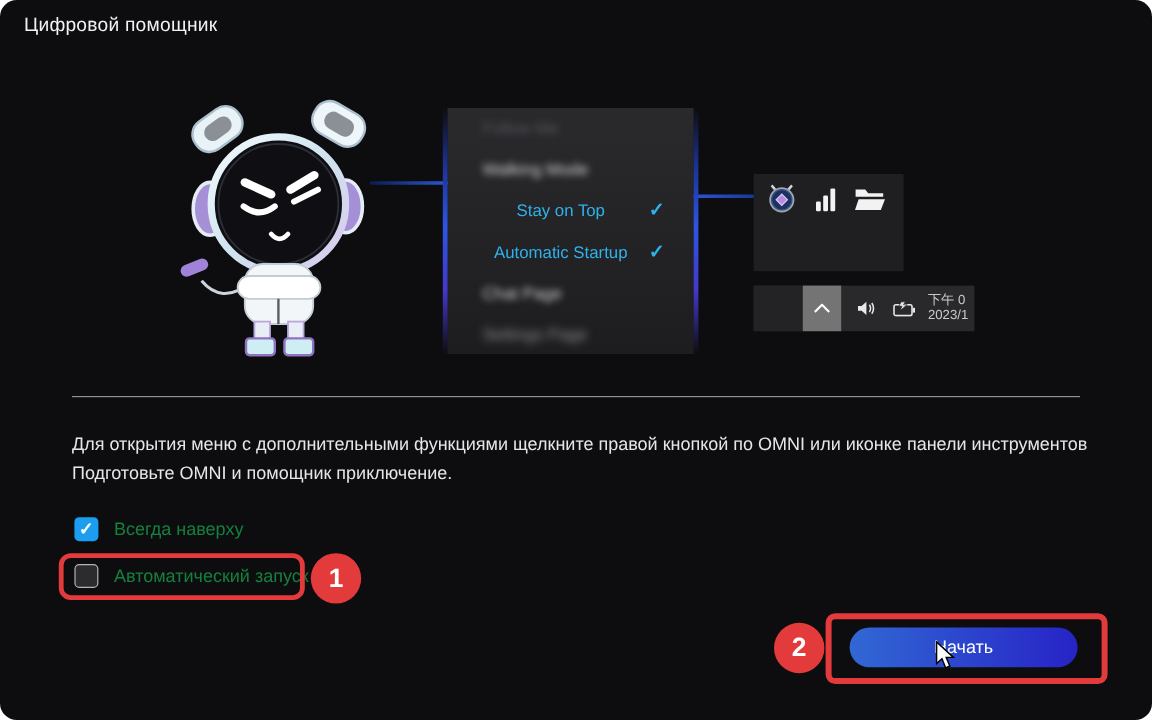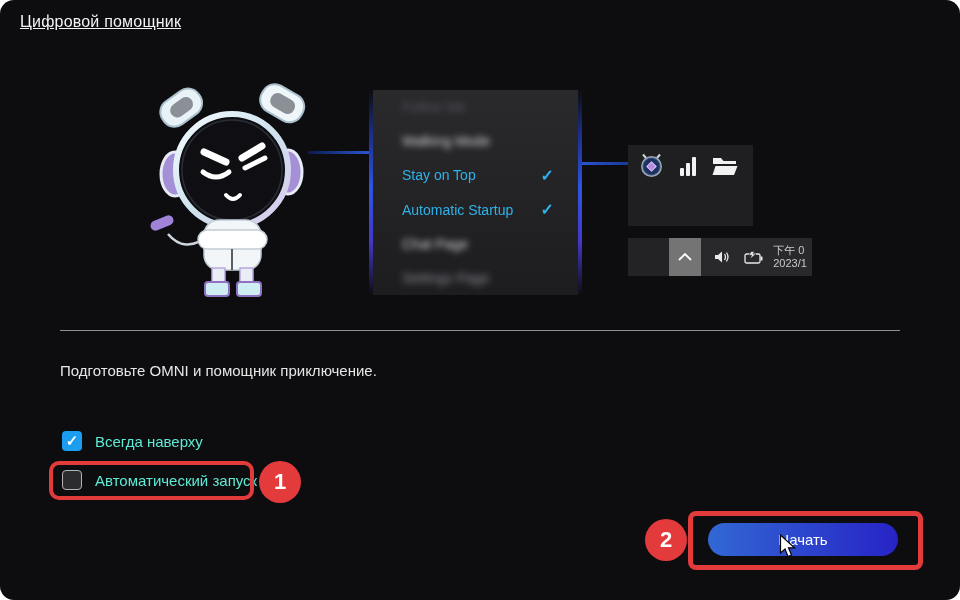--- a/index.html
+++ b/index.html
@@ -1,36 +1,36 @@
 <!DOCTYPE html>
 <html><head>
 <meta charset="utf-8">
 <style>
   html,body{margin:0;padding:0;background:#ffffff;font-family:"Liberation Sans",sans-serif;}
   .window{position:relative;width:960px;height:600px;background:#0d0d10;border-radius:14px;overflow:hidden;}
-  .title{position:absolute;left:20px;top:13px;font-size:16px;color:#f2f2f2;letter-spacing:.2px;text-decoration:underline;}
+  .title{position:absolute;left:20px;top:13px;font-size:16px;color:#f2f2f2;letter-spacing:.2px;}
 
   
   .mascot{position:absolute;left:148px;top:82px;}
   .connector{position:absolute;height:3px;border-radius:2px;}
   .connector.c1{left:308px;top:151px;width:66px;background:linear-gradient(90deg,#0d1c4e,#2b59d8);}
   .connector.c2{left:577px;top:162px;width:52px;background:linear-gradient(90deg,#2c55d8,#173a96);}
 
   .ctx-menu{position:absolute;left:373px;top:90px;width:205px;height:205px;
     background:linear-gradient(180deg,#2a2a2d,#1d1d20);}
   .ctx-menu::before,.ctx-menu::after{content:"";position:absolute;top:0;bottom:0;width:4px;
     background:linear-gradient(180deg,rgba(10,20,60,0) 0%,#1c2f8a 22%,#2e55e0 48%,#4338c8 74%,rgba(30,20,90,0) 100%);}
   .ctx-menu::before{left:-4px;}
   .ctx-menu::after{right:-4px;}
   .menu-item{height:34.2px;display:flex;align-items:center;padding:0 24px 0 29px;font-size:14px;white-space:nowrap;}
   .menu-item .lbl{flex:1;overflow:hidden;}
   .mi-blur-dim .lbl{color:#55555c;filter:blur(3px);}
   .mi-blur .lbl{color:#d4d4d8;filter:blur(3px);}
   .mi-blur2 .lbl{color:#8e8e94;filter:blur(3.5px);}
-  .mi-active{color:#2fb1ea;}
+  .mi-active{color:#2fb1ea;text-align:center;}
   .mi-check{color:#2fb1ea;font-size:16px;font-weight:bold;margin-left:8px;}
 
   .tray-panel{position:absolute;left:628px;top:145px;width:125px;height:81px;background:#1f1f21;}
   .tray-icons{display:flex;gap:16px;padding:8px 0 0 11px;align-items:center;}
   .bars{display:flex;align-items:flex-end;gap:2px;height:20px;}
   .bars i{display:block;width:4px;background:#f2f2f2;border-radius:1px;}
   .bars i:nth-child(1){height:8px;} .bars i:nth-child(2){height:13px;} .bars i:nth-child(3){height:19px;}
 
   .taskbar{position:absolute;left:628px;top:238px;width:184px;height:38px;background:#29292b;display:flex;align-items:center;}
   .tb-left{width:48px;height:38px;background:#232325;}
@@ -41,21 +41,21 @@
   
   .divider{position:absolute;left:60px;top:330px;width:840px;height:1px;background:#8f8f8f;}
   .instructions{position:absolute;left:60px;top:359px;width:860px;font-size:15px;line-height:24px;color:#e6e6e6;}
 
   .cb-row{position:absolute;left:62px;display:flex;align-items:center;gap:13px;}
   .cb-row.r1{top:431px;}
   .cb-row.r2{top:470px;}
   .cb{width:20px;height:20px;border-radius:4px;box-sizing:border-box;display:flex;align-items:center;justify-content:center;}
   .cb.on{background:#1b9df0;color:#fff;font-size:15px;font-weight:bold;}
   .cb.off{background:#2c2c2e;border:1.5px solid #b4b4b4;}
-  .cb-label{font-size:15px;color:#5eead4;}
+  .cb-label{font-size:15px;color:#15803d;}
 
   .anno-rect{position:absolute;border:4px solid #e33b3b;border-radius:10px;box-sizing:border-box;}
   .anno-rect.a1{left:49px;top:461px;width:205px;height:39px;}
   .anno-rect.a2{left:688px;top:511px;width:235px;height:59px;border-width:5px;border-radius:8px;}
   .badge{position:absolute;width:42px;height:42px;border-radius:50%;background:#e33b3b;color:#fff;
     display:flex;align-items:center;justify-content:center;font-size:22px;font-weight:bold;}
   .badge.b1{left:259px;top:461px;}
   .badge.b2{left:645px;top:519px;}
 
   .btn-back{position:absolute;left:60px;top:524px;width:190px;height:33px;border-radius:17px;
@@ -186,20 +186,21 @@
       </svg>
     </span>
     <div class="tb-time">
       <div>下午 0</div>
       <div>2023/1</div>
     </div>
   </div>
 
   <div class="divider"></div>
   <div class="instructions">
+    <div>Для открытия меню с дополнительными функциями щелкните правой кнопкой по OMNI или иконке панели инструментов</div>
     <div>Подготовьте OMNI и помощник приключение.</div>
   </div>
 
   <div class="cb-row r1">
     <span class="cb on">✓</span>
     <span class="cb-label">Всегда наверху</span>
   </div>
   <div class="cb-row r2">
     <span class="cb off"></span>
     <span class="cb-label">Автоматический запуск</span>

